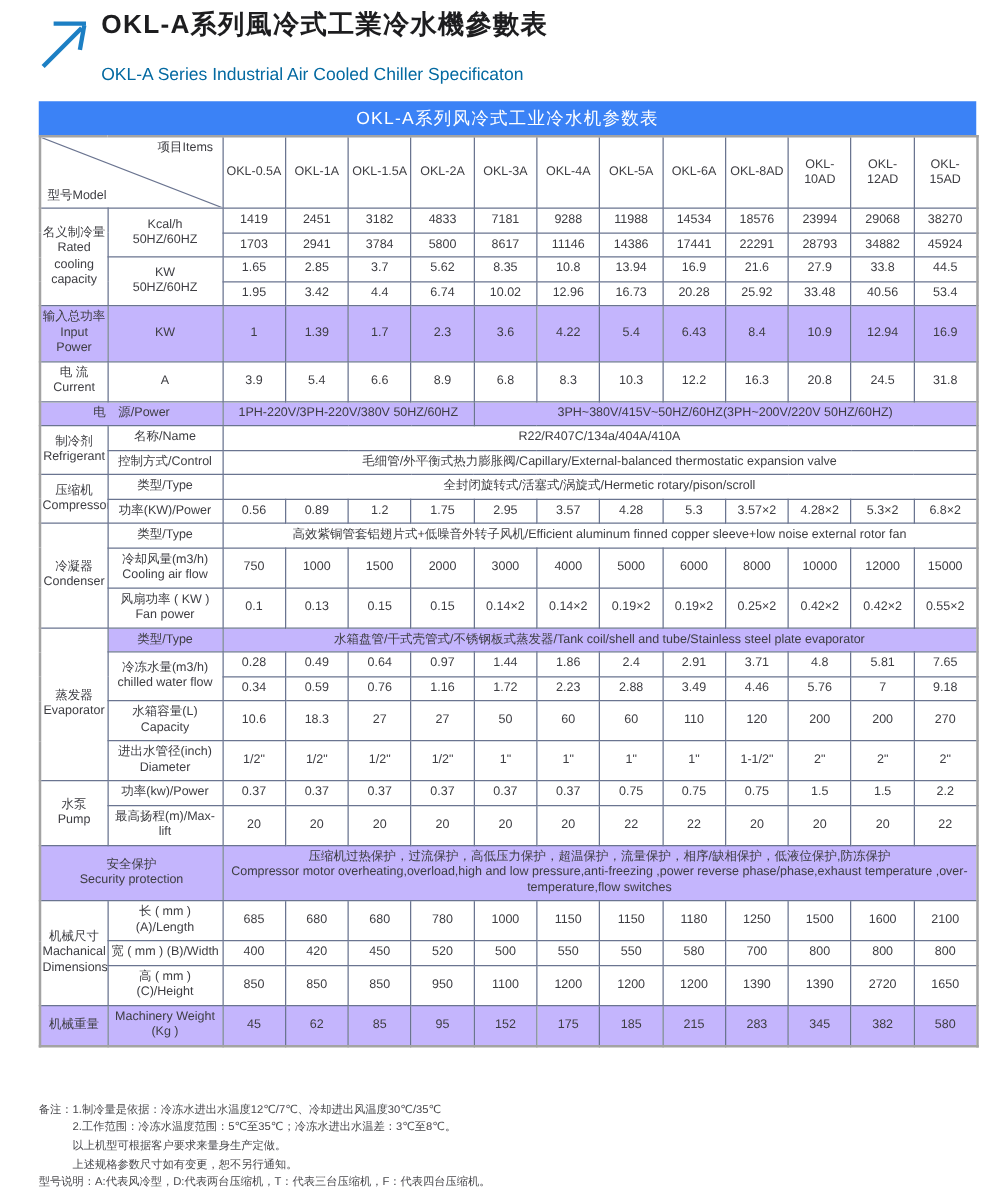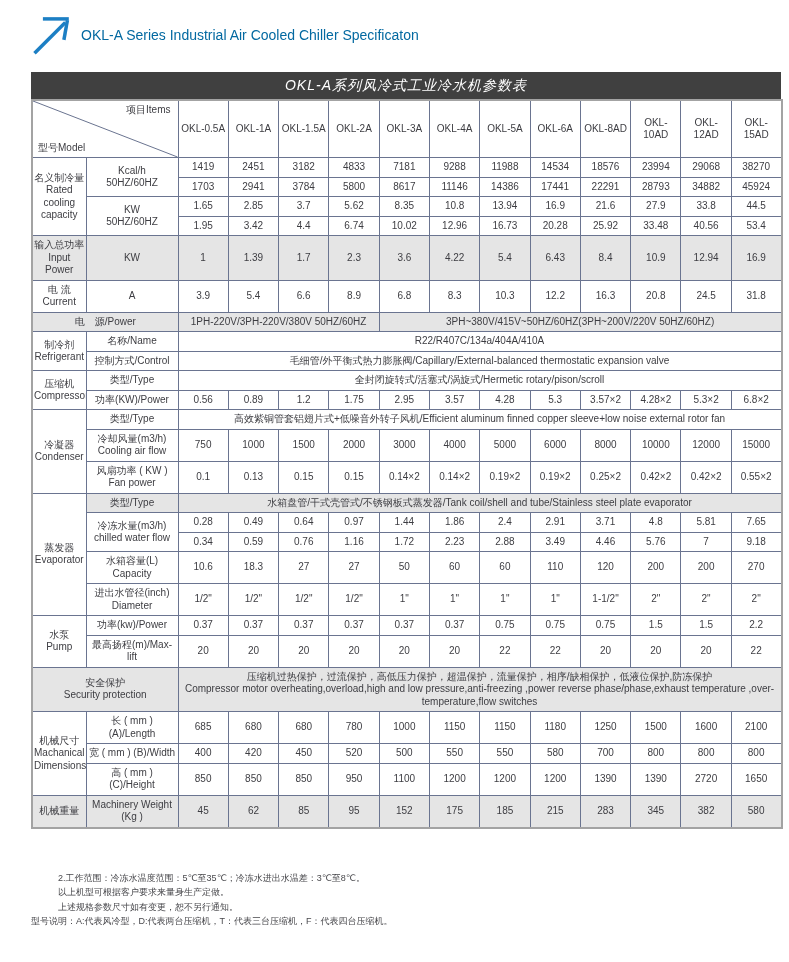--- a/index.html
+++ b/index.html
@@ -31,21 +31,21 @@
     padding:3px 1px;
     font-size:10px;line-height:1.25;
     white-space:pre-line;
     font-weight:normal;
     overflow:hidden;
   }
   th.model{font-size:9.5px;padding:6px 0;}
   td.sec,th.diag{font-size:9.5px;}
   td.item{font-size:9.5px;}
   td.val{font-size:10px;}
-  .g{background:#e5e5e5;}
+  .g{background:#c4b5fd;}
   td.left{text-align:left;padding:4px 8px;line-height:1.5;}
   th.diag{position:relative;height:30px;padding:0;}
   .diag-svg{position:absolute;left:0;top:0;width:100%;height:100%;}
   .diag-model{position:absolute;left:5px;bottom:3px;}
   .diag-items{position:absolute;right:7px;top:3px;}
   
   .notes{margin-top:13px;font-size:9px;color:#48484c;line-height:1.62;white-space:pre-wrap;}
   .note-line{min-height:10px;}
 </style>
 </head>
@@ -55,25 +55,26 @@
 
   <div class="hdr">
     <svg class="logo" width="42" height="46" viewBox="0 0 60 64">
       <g fill="none" stroke="#1c7fc4" stroke-width="5">
         <line x1="5" y1="58" x2="49" y2="14"></line>
         <line x1="17" y1="9" x2="54" y2="9"></line>
         <line x1="52" y1="11" x2="47" y2="39"></line>
       </g>
     </svg>
     <div class="titles">
+      <div class="title-zh">OKL-A系列風冷式工業冷水機參數表</div>
       <div class="title-en">OKL-A Series Industrial Air Cooled Chiller Specificaton</div>
     </div>
   </div>
 
-  <div class="band" style="background: #404040; font-style: italic;">OKL-A系列风冷式工业冷水机参数表</div>
+  <div class="band" style="background: #3b82f6;">OKL-A系列风冷式工业冷水机参数表</div>
 
   <table class="spec">
     <colgroup>
       <col style="width:54px">
         <col style="width:92px">
       <col span="12" style="width:50.3px">
     </colgroup>
     <thead>
       <tr id="header-row">
         <th class="diag" colspan="2">
@@ -438,17 +439,17 @@
           <td class="val g">215</td>
           <td class="val g">283</td>
           <td class="val g">345</td>
           <td class="val g">382</td>
           <td class="val g">580</td>
         </tr>
       </tbody>
   </table>
 
   <div class="notes">
-    <div id="notes-zh"><div class="note-line">　　　2.工作范围：冷冻水温度范围：5℃至35℃；冷冻水进出水温差：3℃至8℃。</div><div class="note-line">　　　以上机型可根据客户要求来量身生产定做。</div><div class="note-line">　　　上述规格参数尺寸如有变更，恕不另行通知。</div><div class="note-line">型号说明：A:代表风冷型，D:代表两台压缩机，T：代表三台压缩机，F：代表四台压缩机。</div></div>
+    <div id="notes-zh"><div class="note-line">备注：1.制冷量是依据：冷冻水进出水温度12℃/7℃、冷却进出风温度30℃/35℃</div><div class="note-line">　　　2.工作范围：冷冻水温度范围：5℃至35℃；冷冻水进出水温差：3℃至8℃。</div><div class="note-line">　　　以上机型可根据客户要求来量身生产定做。</div><div class="note-line">　　　上述规格参数尺寸如有变更，恕不另行通知。</div><div class="note-line">型号说明：A:代表风冷型，D:代表两台压缩机，T：代表三台压缩机，F：代表四台压缩机。</div></div>
     
   </div>
 
 </div>
 
 </body></html>

